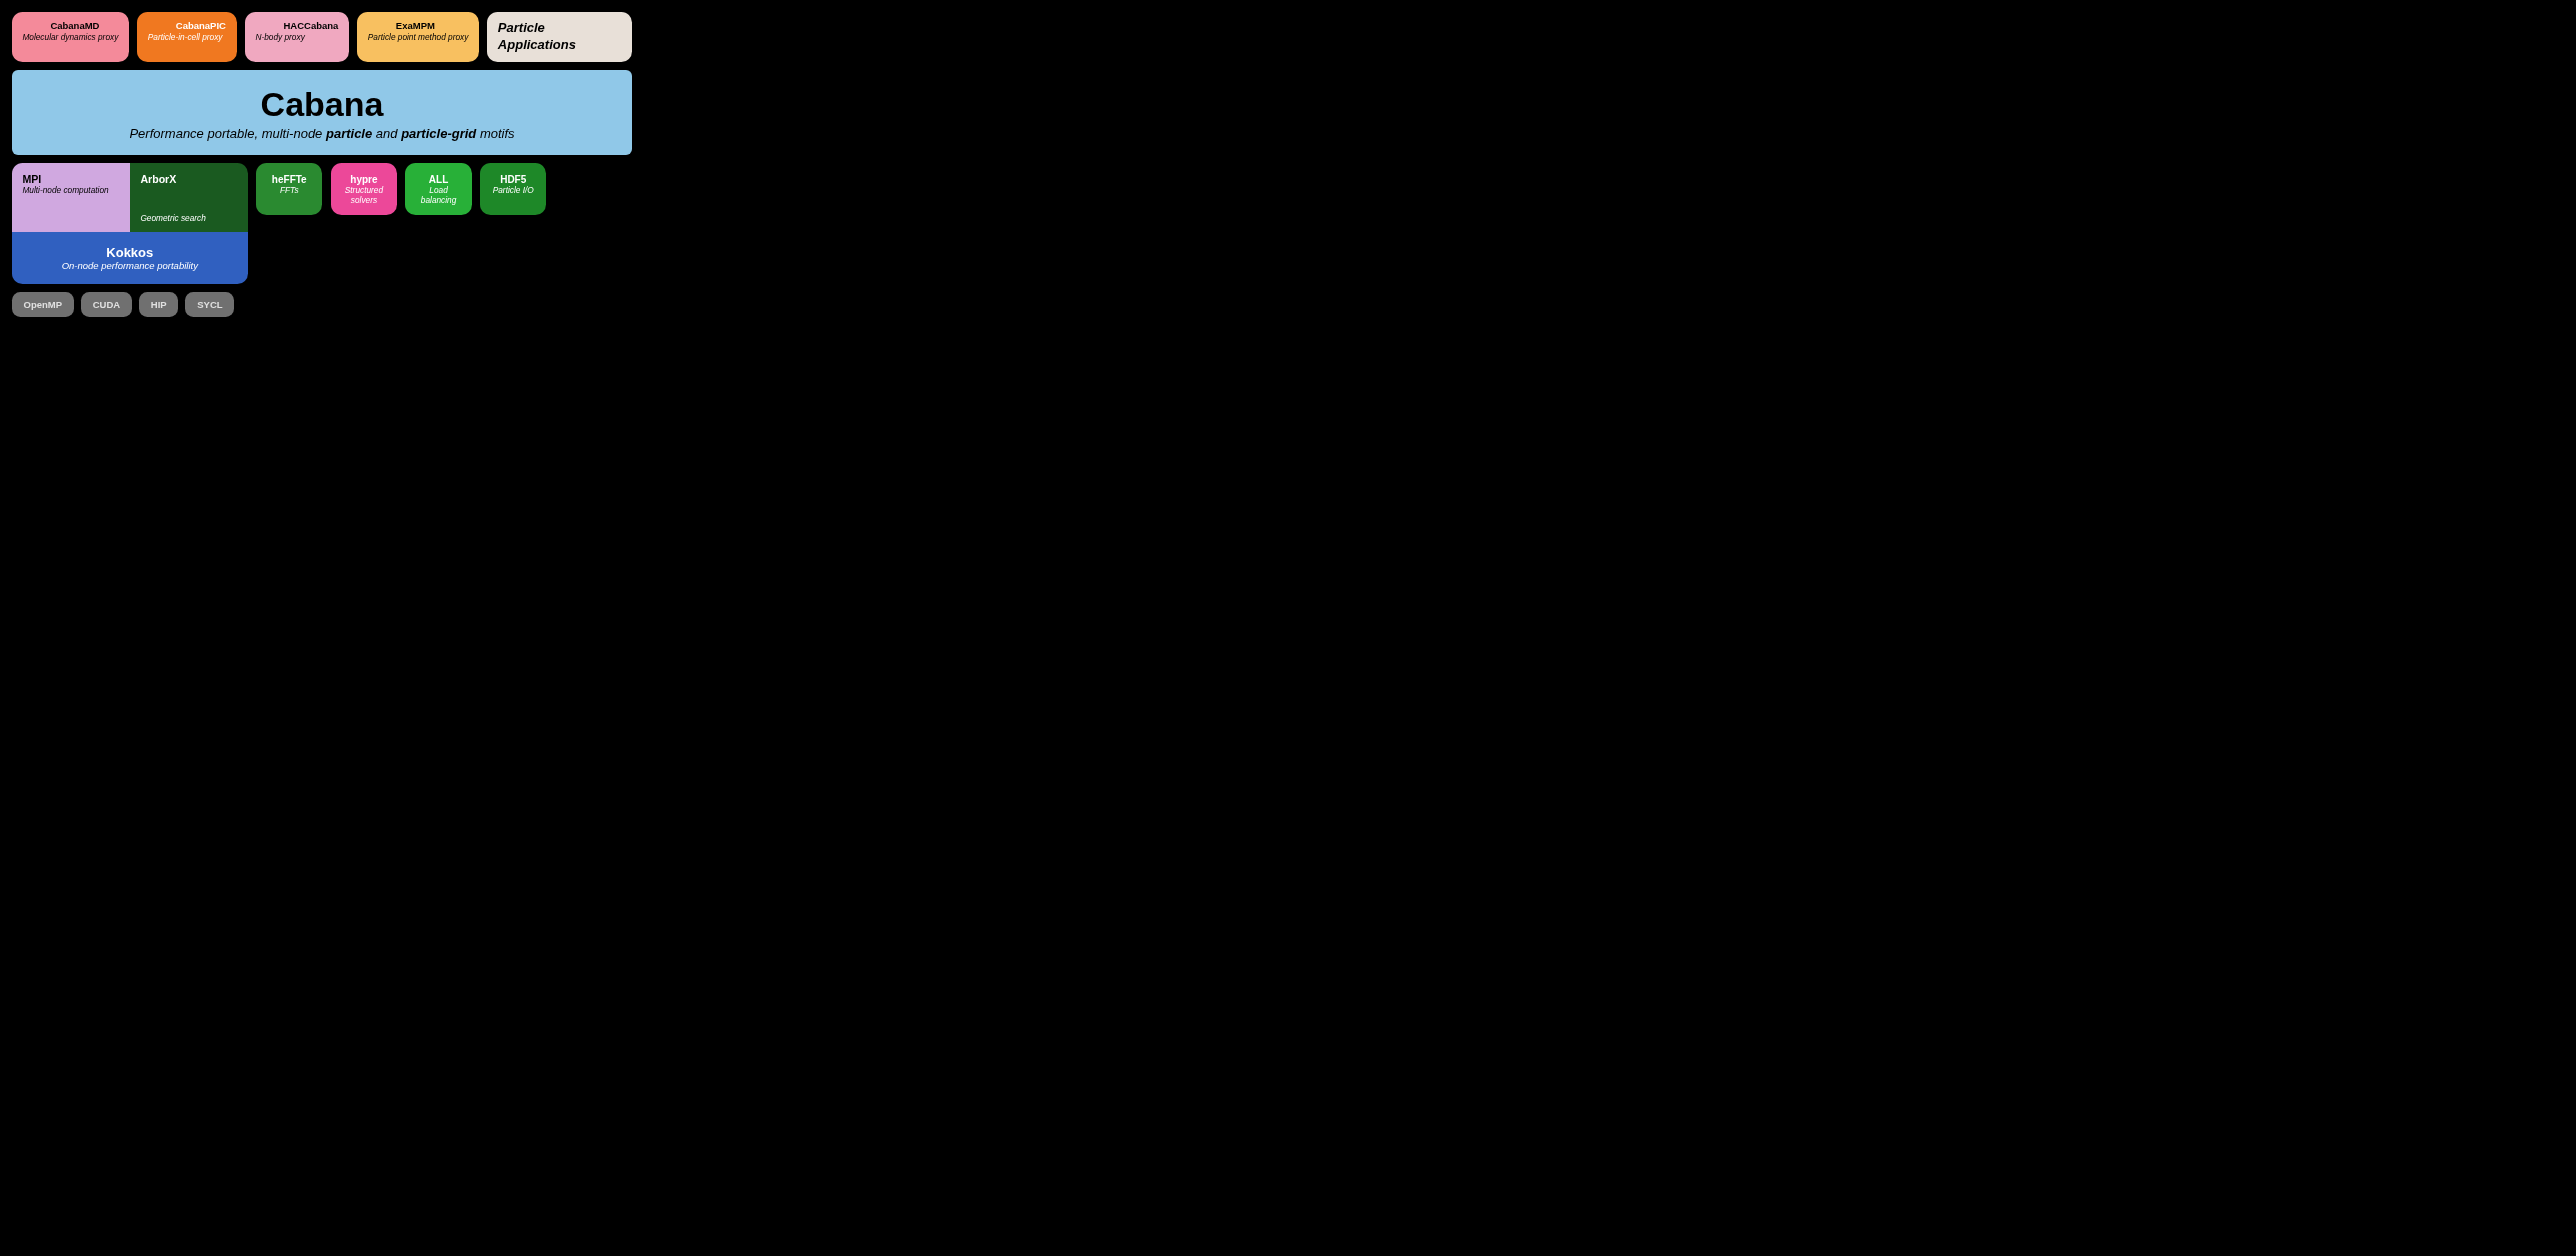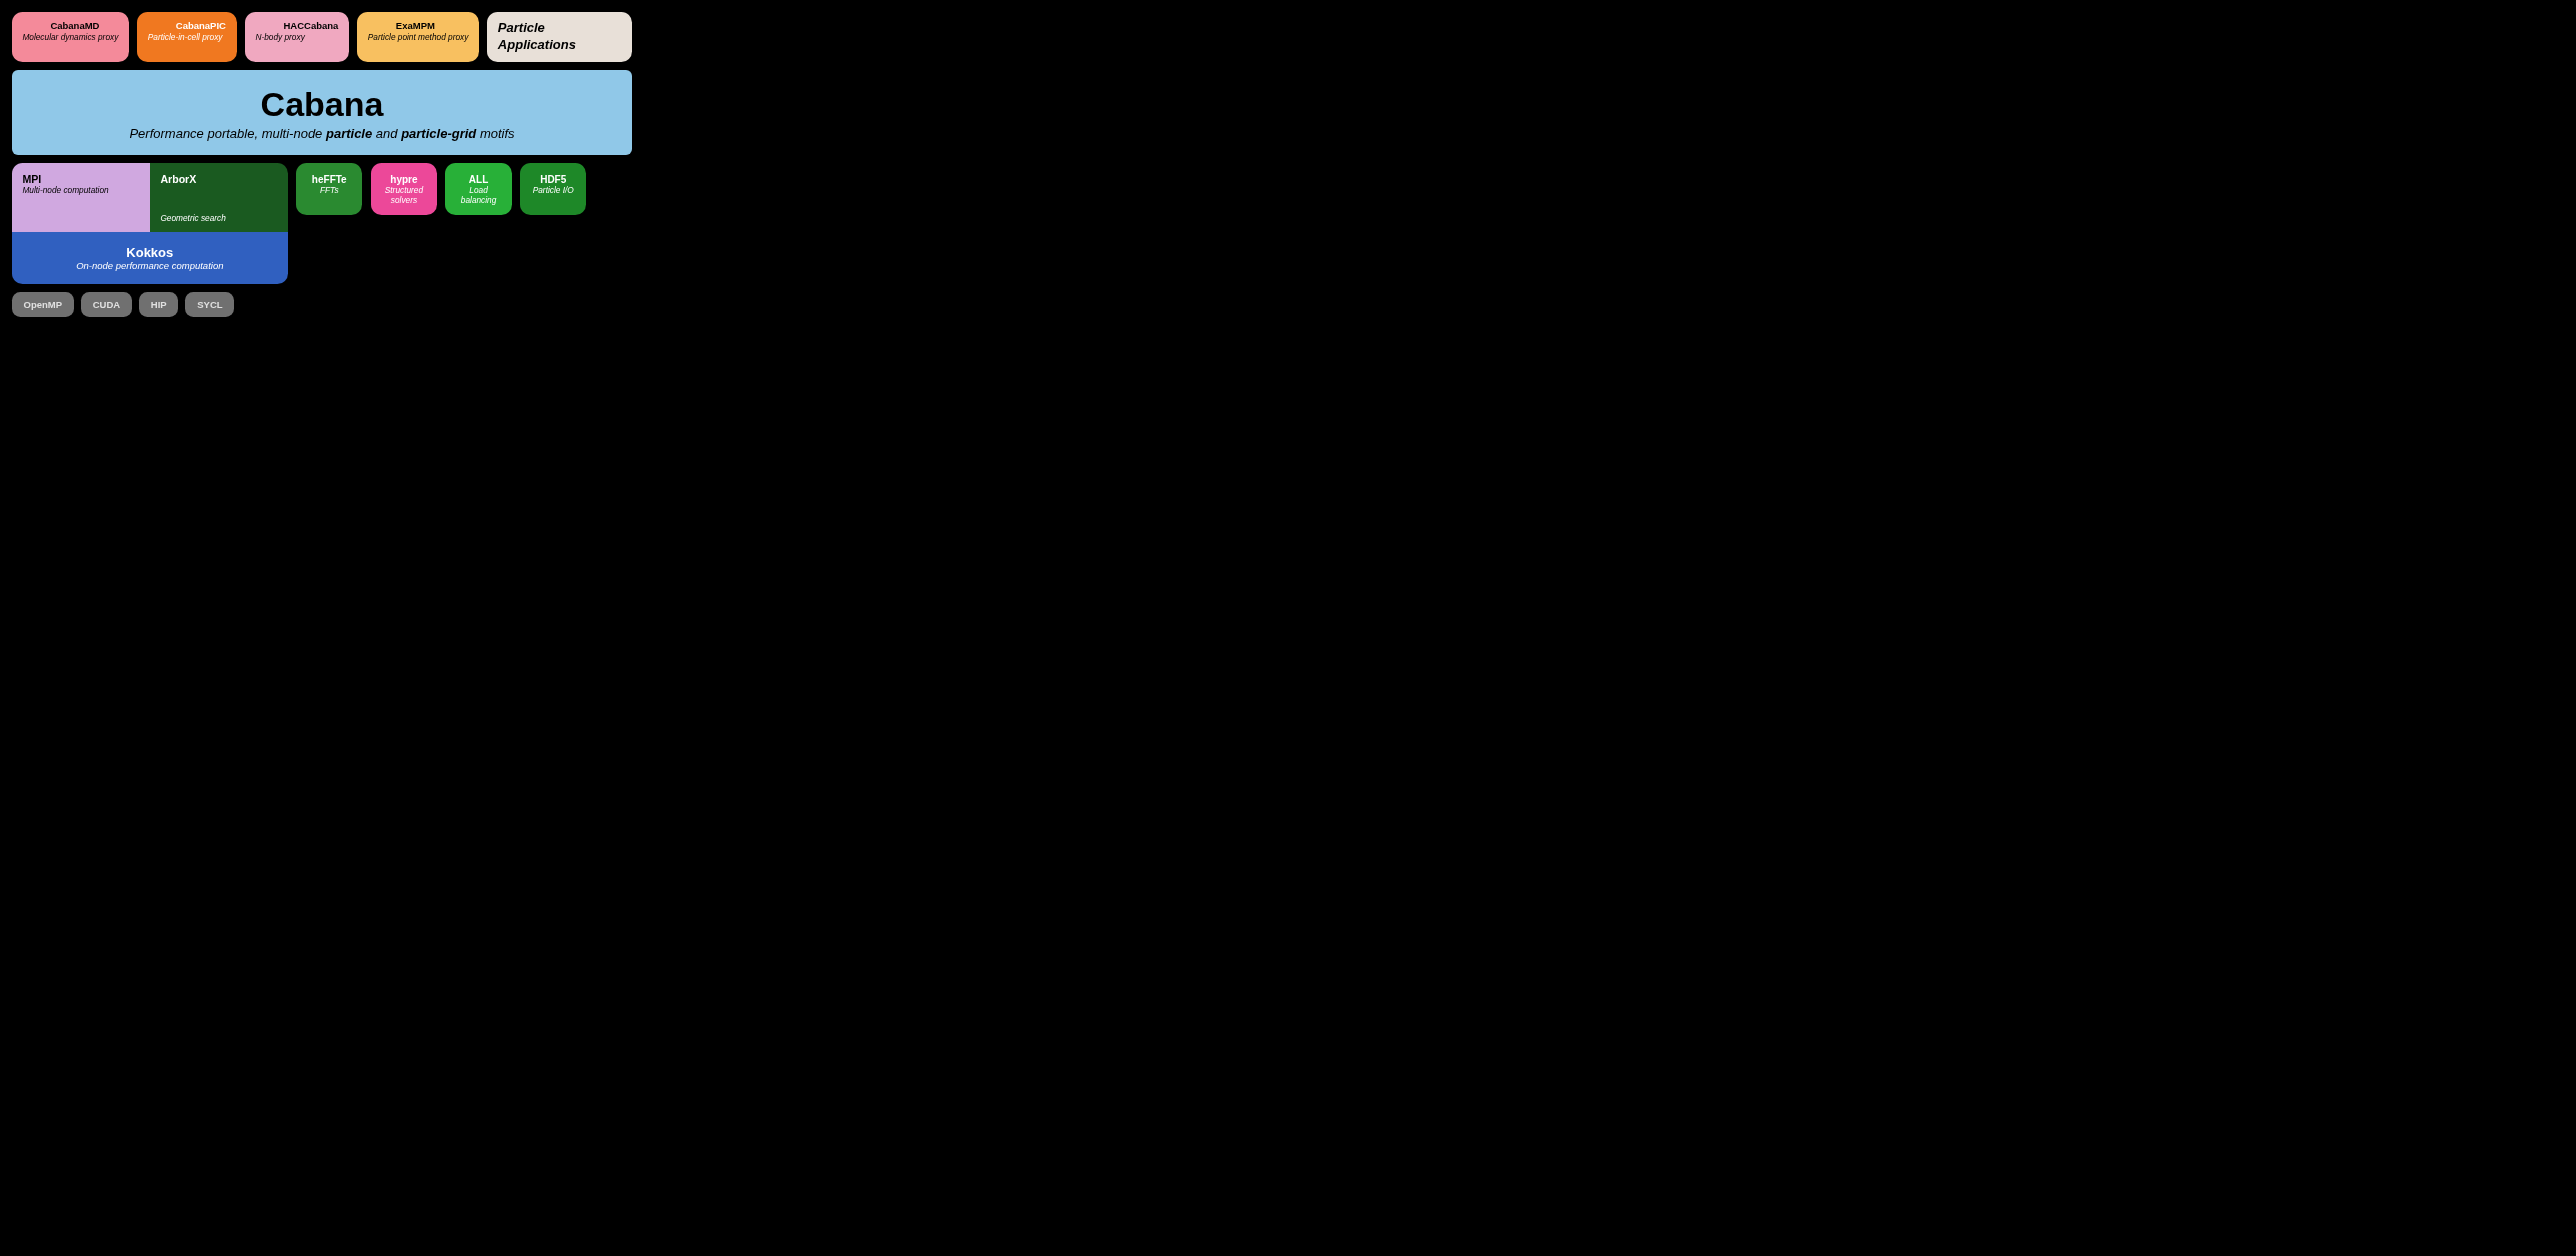--- a/index.html
+++ b/index.html
@@ -65,21 +65,21 @@
     .bottom-section {
       display: flex;
       gap: 8.3px;
       align-items: flex-start;
     }
     .left-column {
       display: flex;
       flex-direction: column;
       gap: 0;
       flex: 0 0 auto;
-      width: 276px;
+      width: 236px;
     }
     .top-two {
       display: flex;
       gap: 0;
       margin-bottom: 0;
     }
     .mpi-card {
       background: #d0a8e0;
       border-radius: 10.6px 0 0 0;
       padding: 9.5px 10.6px;
@@ -179,21 +179,21 @@
           <div class="title">MPI</div>
           <div class="subtitle">Multi-node computation</div>
         </div>
         <div class="arborx-card">
           <div class="title">ArborX</div>
           <div class="subtitle">Geometric search</div>
         </div>
       </div>
       <div class="kokkos-card">
         <div class="title">Kokkos</div>
-        <div class="subtitle">On-node performance computation</div>
+        <div class="subtitle">On-node performance portability</div>
       </div>
     </div>
     <div class="hw-row">
       <div class="hw-card">
         <span>OpenMP</span>
       </div>
       <div class="hw-card">
         <span>CUDA</span>
       </div>
       <div class="hw-card">

